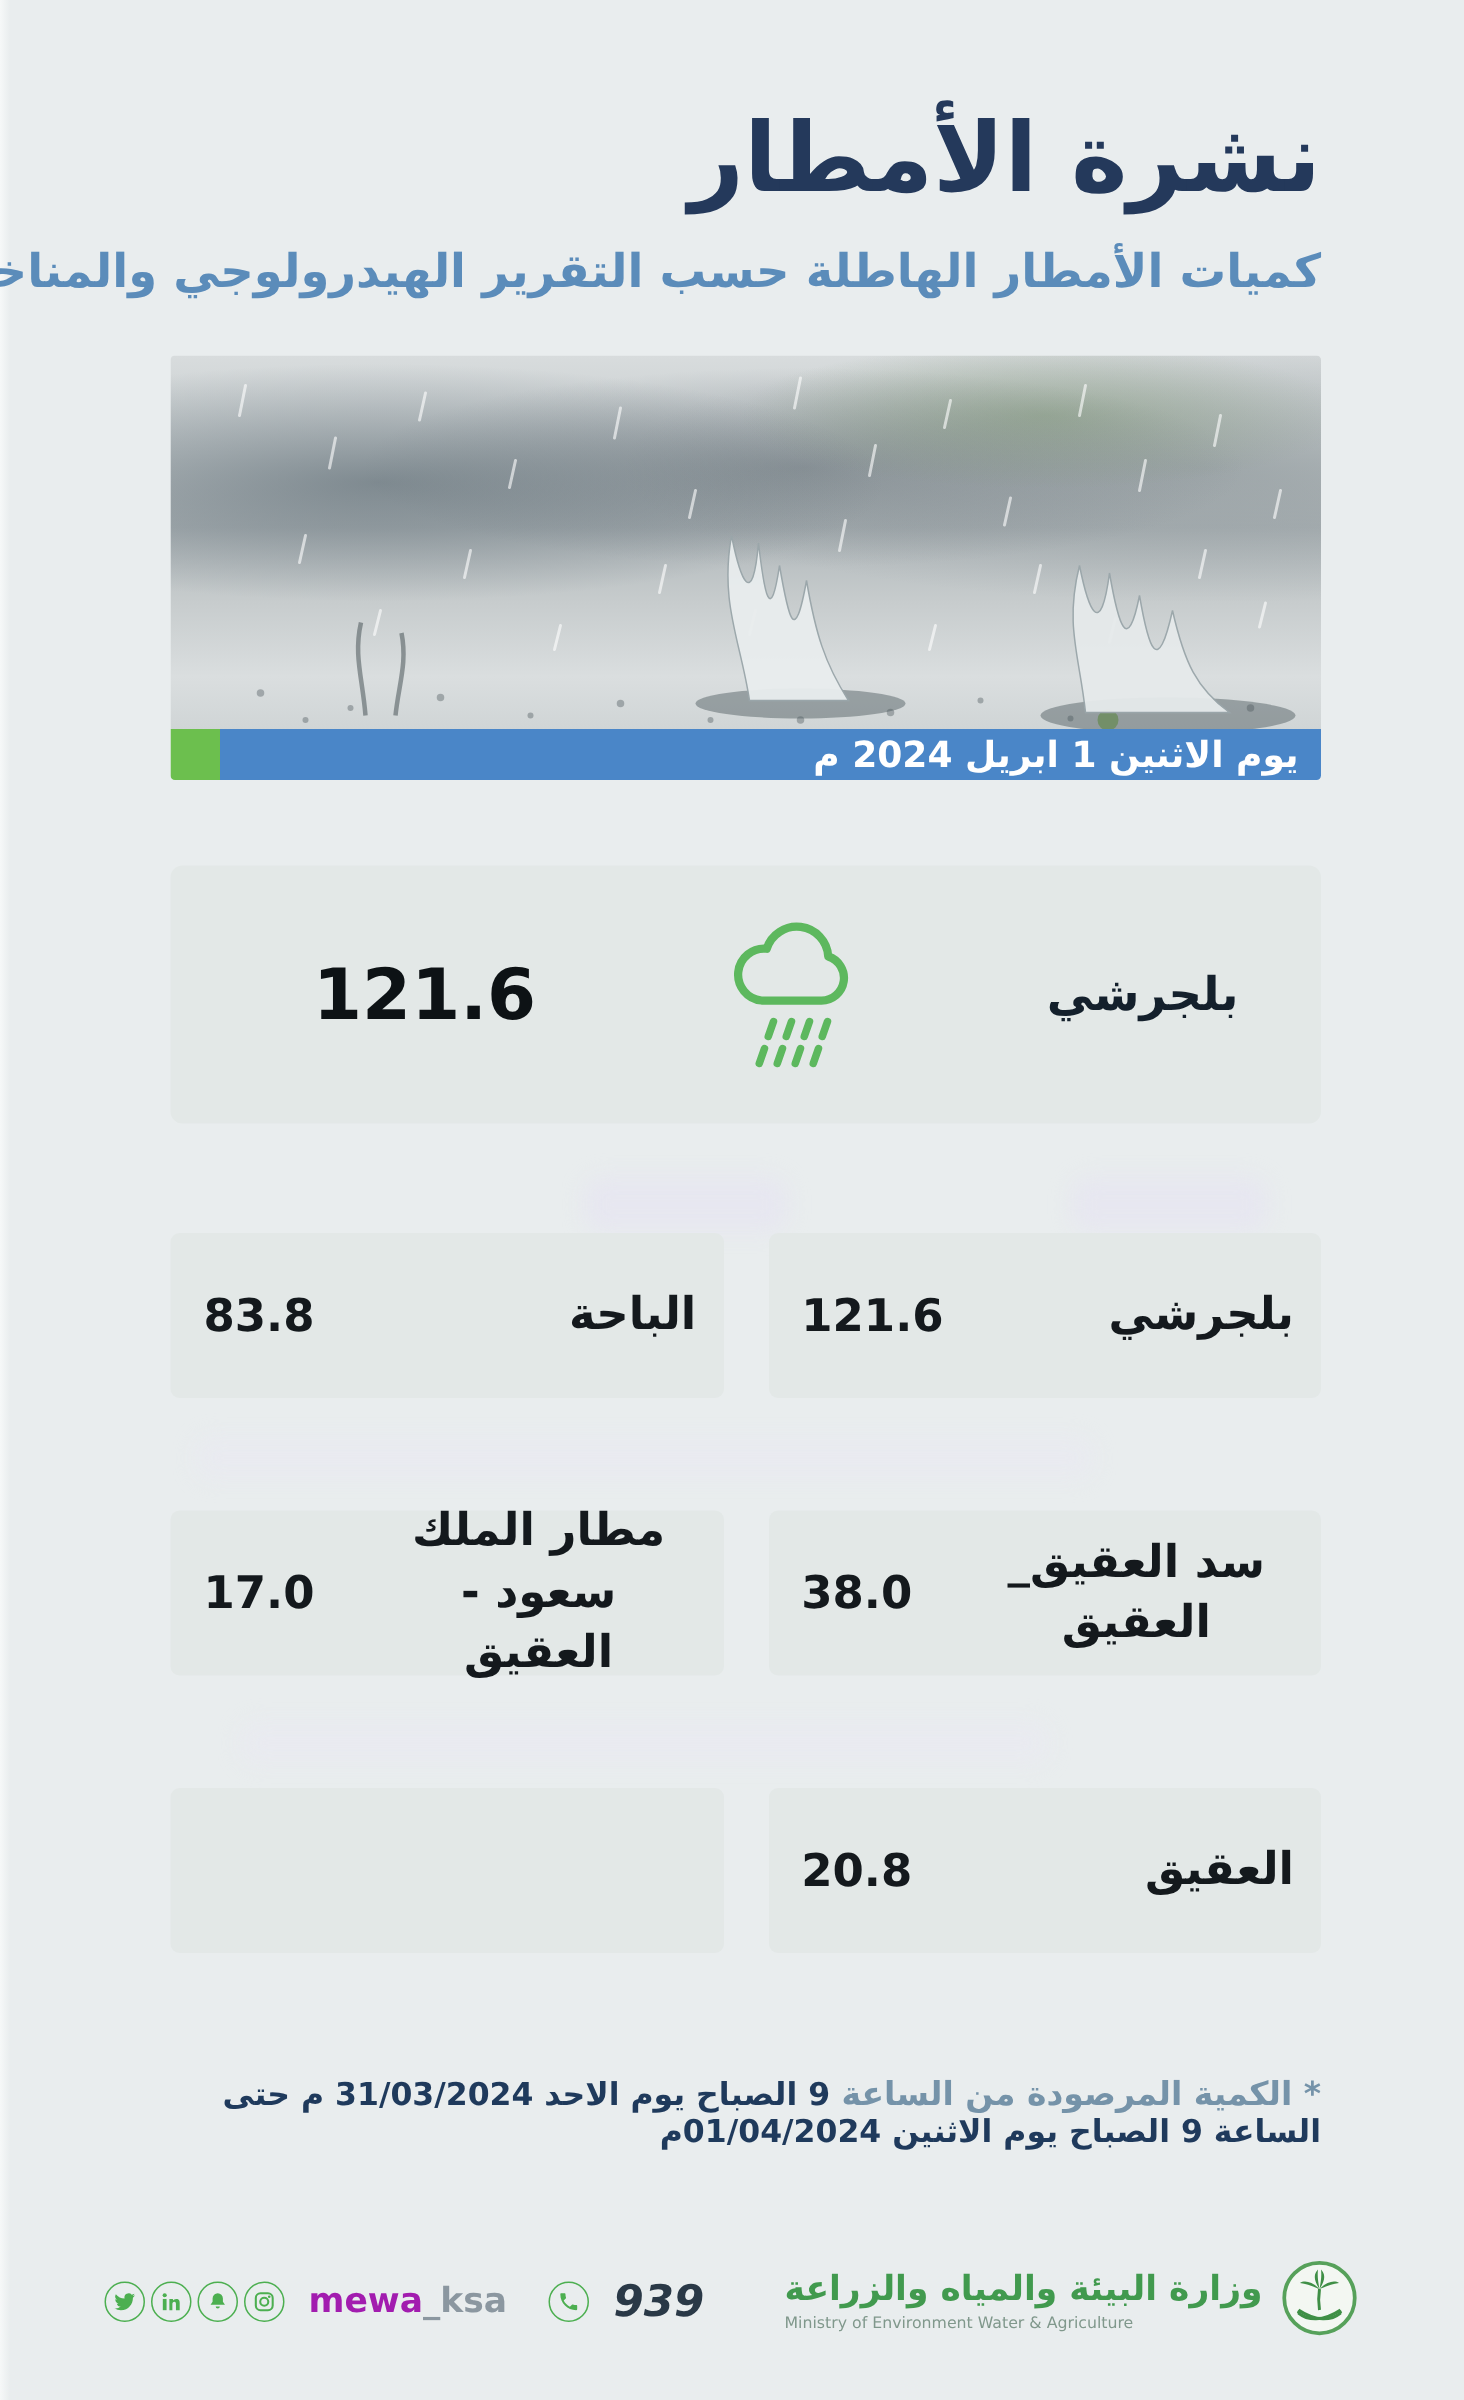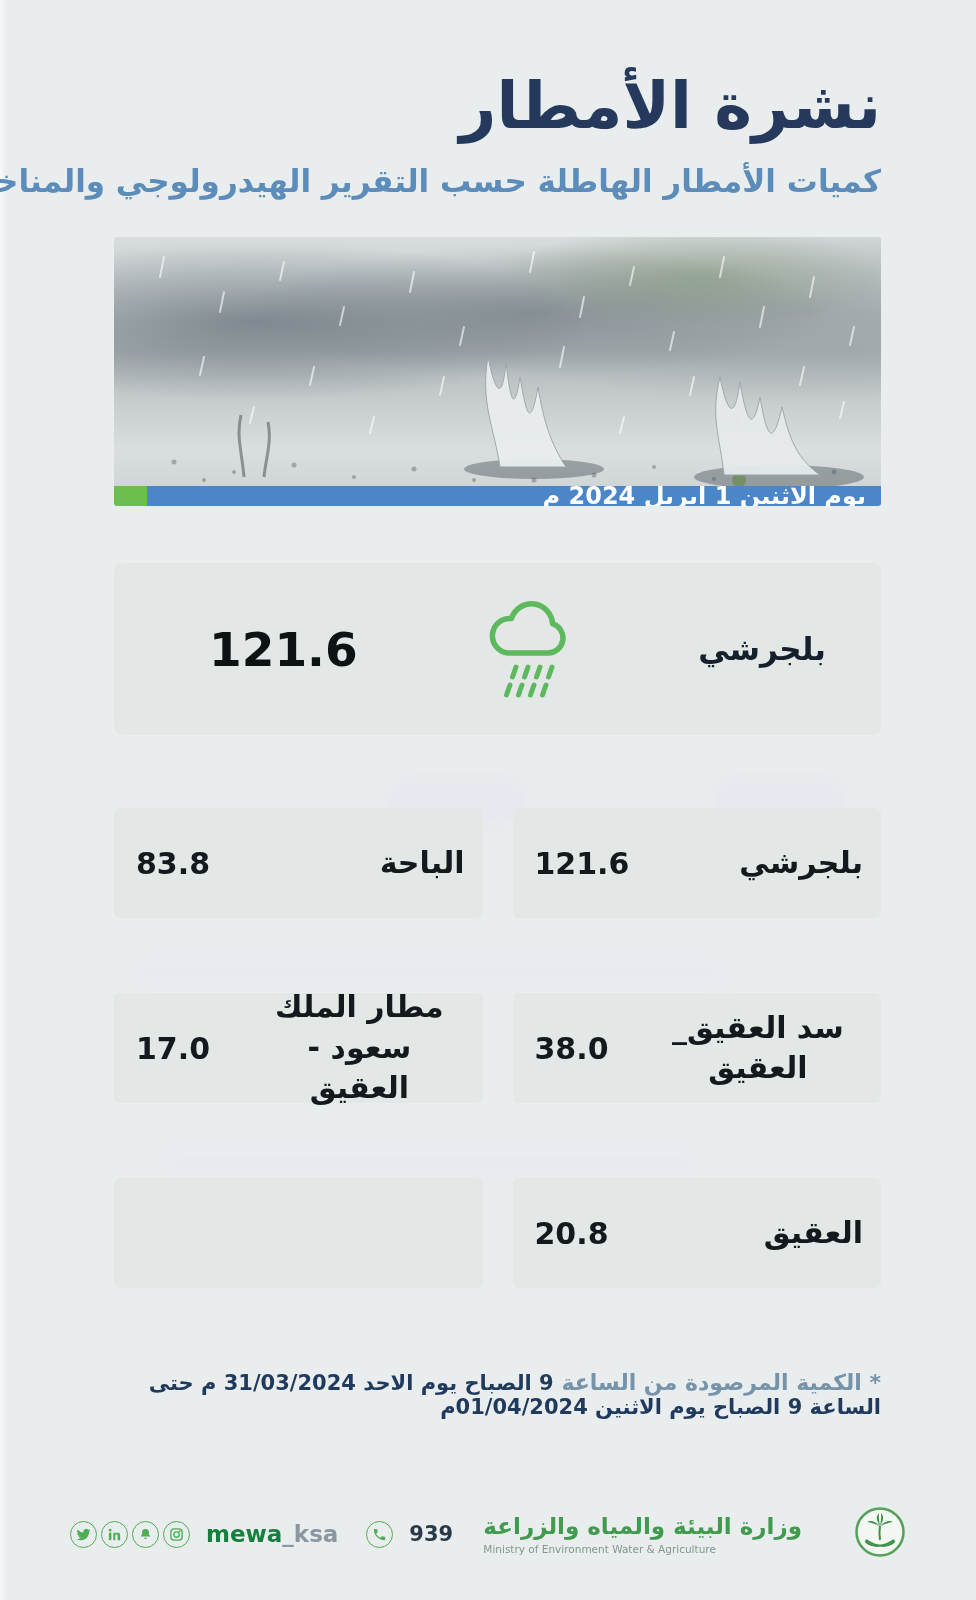--- a/index.html
+++ b/index.html
@@ -22,21 +22,21 @@
   
   .hero{margin-top:38px;border-radius:3px;overflow:hidden;}
   .photo{height:249px;position:relative;overflow:hidden;
     background:
       radial-gradient(ellipse 290px 70px at 76% 16%, rgba(108,138,92,.38), rgba(108,138,92,0) 70%),
       radial-gradient(ellipse 470px 110px at 18% 34%, rgba(66,82,92,.5), rgba(66,82,92,0) 72%),
       radial-gradient(ellipse 420px 95px at 55% 30%, rgba(88,99,107,.45), rgba(88,99,107,0) 70%),
       radial-gradient(ellipse 520px 120px at 90% 30%, rgba(96,108,112,.35), rgba(96,108,112,0) 75%),
       linear-gradient(180deg,#d8dcdd 0%,#c4cacc 26%,#b0b7ba 46%,#c7cccd 66%,#dadedf 86%,#d0d5d6 100%);}
   .photo svg{position:absolute;inset:0;width:100%;height:100%;}
-  .datebar{height:20px;display:flex;direction:ltr;}
+  .datebar{height:34px;display:flex;direction:ltr;}
   .datebar-green{width:33px;background:#6cbf4e;}
   .datebar-blue{flex:1;background:#4a86c8;display:flex;align-items:center;
     justify-content:flex-end;padding-right:15px;}
   .datebar-blue span{direction:rtl;color:#ffffff;font-weight:bold;font-size:24px;}
 
   
   .highest-card{margin-top:57px;height:172px;background:#e3e8e7;border-radius:8px;
     display:flex;align-items:center;justify-content:space-between;
     padding-right:55px;padding-left:95px;}
   .highest-label{text-align:right;color:#14202c;font-weight:bold;font-size:31px;line-height:1.75;}
@@ -59,25 +59,25 @@
   .note2 .prefix{color:#7593a9;font-size:22px;}
 
   
   .footer{position:absolute;left:0;right:0;bottom:38px;direction:ltr;
     display:flex;align-items:center;justify-content:space-between;
     padding:0 70px 0 70px;}
   .social-cluster{display:flex;align-items:center;}
   .icon-circle{width:27px;height:27px;border:1.7px solid #4caf50;border-radius:50%;
     display:flex;align-items:center;justify-content:center;margin-right:4px;box-sizing:border-box;}
   .handle{margin-left:12px;font-size:23px;white-space:nowrap;}
-  .handle .main{color:#15803d;font-weight:bold;}
+  .handle .main{color:#a21caf;font-weight:bold;}
   .handle .suffix{color:#8b97a0;font-weight:bold;}
   .phone-circle{margin-left:28px;}
-  .phone-number{margin-left:12px;font-size:21px;font-weight:bold;color:#2a3947;}
-  .ministry{display:flex;align-items:center;gap:40px;}
+  .phone-number{margin-left:12px;font-size:29px;font-weight:bold;color:#2a3947;font-style:italic;}
+  .ministry{display:flex;align-items:center;}
   .ministry-text{text-align:right;margin-right:12px;direction:rtl;}
   .ministry-ar{color:#419a4e;font-size:23px;font-weight:bold;}
   .ministry-en{color:#80988c;font-size:10.5px;margin-top:4px;direction:ltr;text-align:left;}
 
   
   .ghost{position:absolute;border-radius:12px;background:rgba(229,226,243,.5);
     filter:blur(7px);pointer-events:none;}
   .g1{left:390px;top:785px;width:135px;height:36px;}
   .g2{left:715px;top:785px;width:130px;height:36px;}
   .g3{left:130px;top:958px;width:600px;height:28px;background:rgba(233,231,245,.38);}

